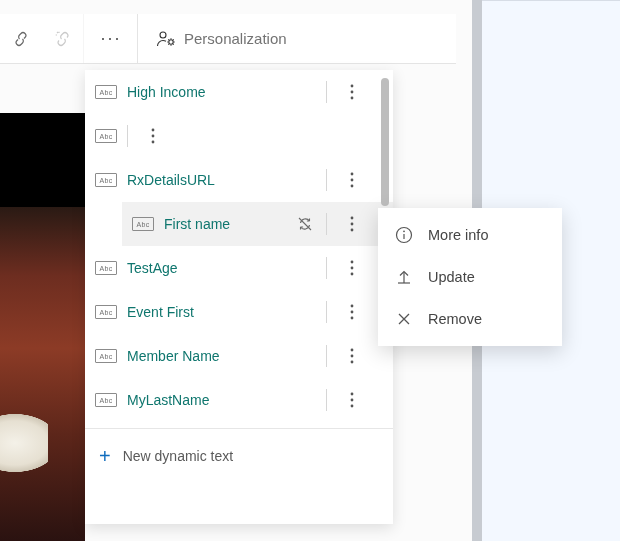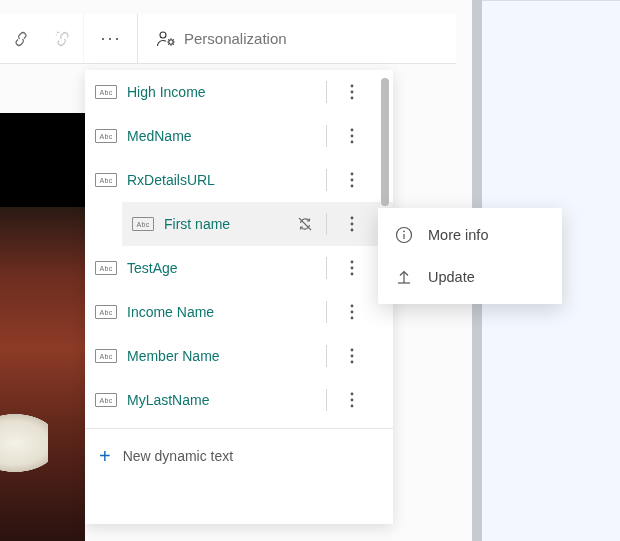--- a/index.html
+++ b/index.html
@@ -285,21 +285,20 @@
           <svg width="4" height="18" viewBox="0 0 4 18" fill="currentColor">
             <circle cx="2" cy="3" r="1.4"></circle>
             <circle cx="2" cy="9" r="1.4"></circle>
             <circle cx="2" cy="15" r="1.4"></circle>
           </svg>
         </span>
         <span class="item-spacer-scroll"></span>
       </div>
       <div class="item">
         <span class="abc-badge">Abc</span>
-        <span class="item-label">MedName</span>
         <span class="item-divider"></span>
         <span class="item-menu">
           <svg width="4" height="18" viewBox="0 0 4 18" fill="currentColor">
             <circle cx="2" cy="3" r="1.4"></circle>
             <circle cx="2" cy="9" r="1.4"></circle>
             <circle cx="2" cy="15" r="1.4"></circle>
           </svg>
         </span>
         <span class="item-spacer-scroll"></span>
       </div>
@@ -346,21 +345,21 @@
           <svg width="4" height="18" viewBox="0 0 4 18" fill="currentColor">
             <circle cx="2" cy="3" r="1.4"></circle>
             <circle cx="2" cy="9" r="1.4"></circle>
             <circle cx="2" cy="15" r="1.4"></circle>
           </svg>
         </span>
         <span class="item-spacer-scroll"></span>
       </div>
       <div class="item">
         <span class="abc-badge">Abc</span>
-        <span class="item-label">Income Name</span>
+        <span class="item-label">Event First</span>
         <span class="item-divider"></span>
         <span class="item-menu">
           <svg width="4" height="18" viewBox="0 0 4 18" fill="currentColor">
             <circle cx="2" cy="3" r="1.4"></circle>
             <circle cx="2" cy="9" r="1.4"></circle>
             <circle cx="2" cy="15" r="1.4"></circle>
           </svg>
         </span>
         <span class="item-spacer-scroll"></span>
       </div>
@@ -415,13 +414,21 @@
     <div class="ctx-item">
       <span class="ctx-icon">
         <svg width="18" height="18" viewBox="0 0 18 18" fill="none" stroke="currentColor" stroke-width="1.2">
           <path d="M9 15 L9 4"></path>
           <path d="M5 7.5 L9 3.5 L13 7.5"></path>
           <path d="M3 15 L15 15"></path>
         </svg>
       </span>
       <span class="ctx-label">Update</span>
     </div>
+    <div class="ctx-item">
+      <span class="ctx-icon">
+        <svg width="16" height="16" viewBox="0 0 16 16" fill="none" stroke="currentColor" stroke-width="1.3">
+          <path d="M3 3 L13 13 M13 3 L3 13"></path>
+        </svg>
+      </span>
+      <span class="ctx-label">Remove</span>
+    </div>
   </div>
 
 </body></html>

